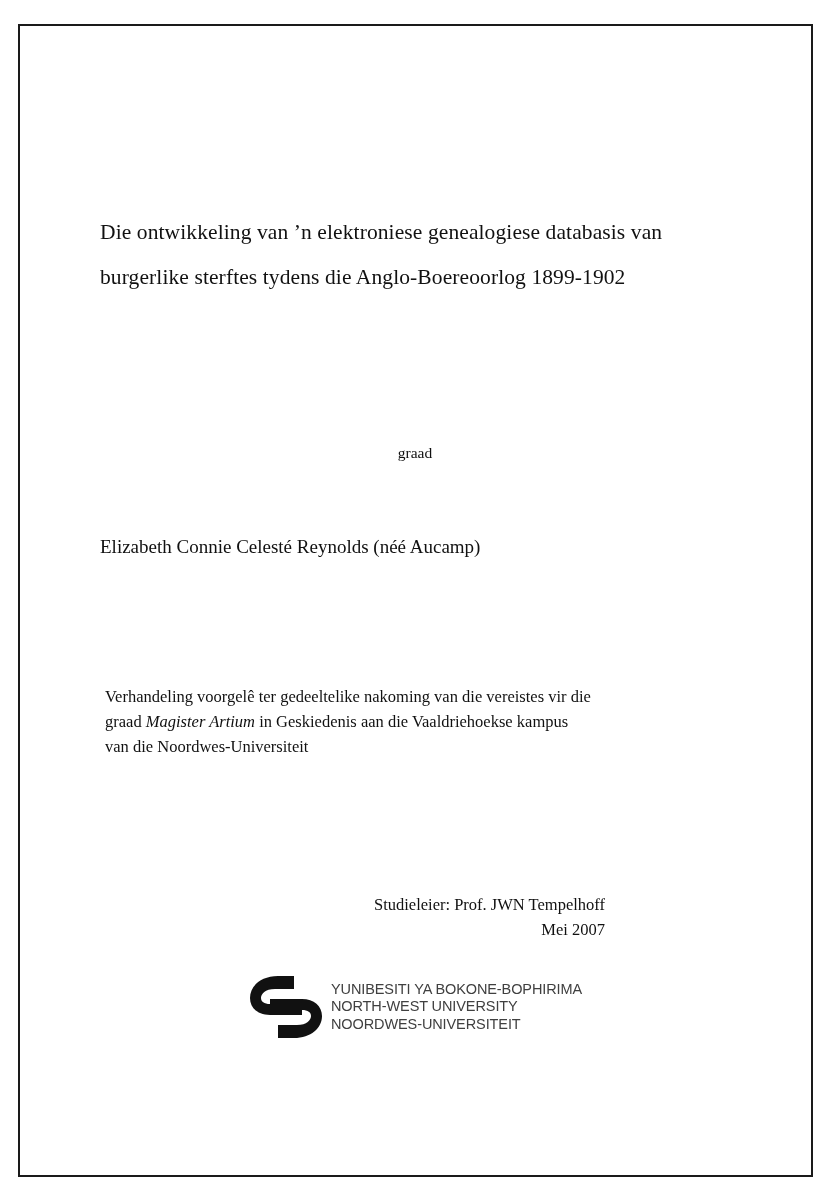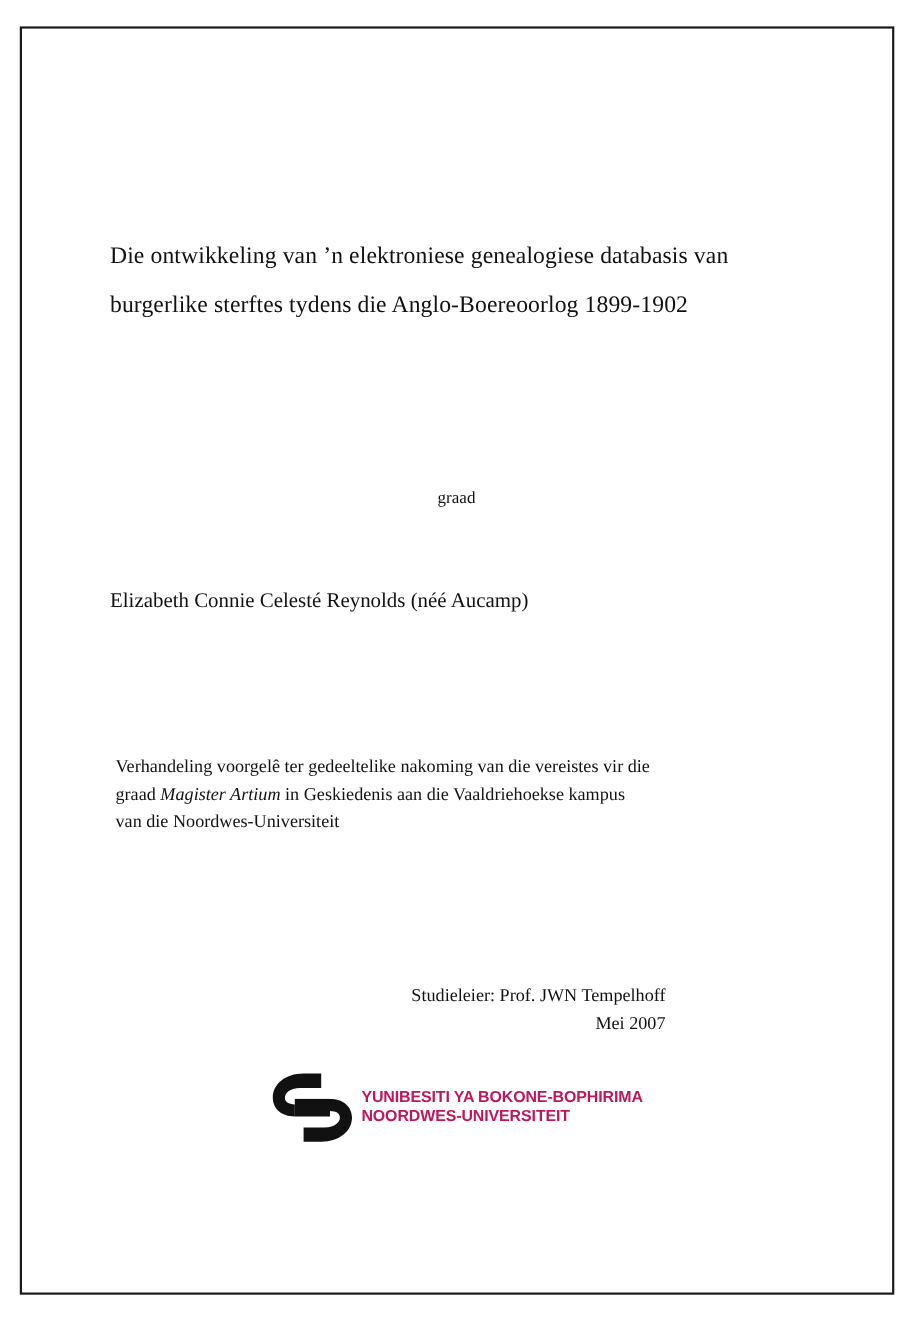--- a/index.html
+++ b/index.html
@@ -102,22 +102,22 @@
     width: 76px;
     height: 66px;
     margin-right: 7px;
     flex: 0 0 auto;
   }
   .logo-text {
     font-family: "Liberation Sans", sans-serif;
     font-size: 14.5px;
     line-height: 17.5px;
     letter-spacing: -0.1px;
-    font-weight: 700;
-    color: #be185d;
+    font-weight: 400;
+    color: #404040;
     white-space: nowrap;
   }
 </style>
 </head>
 <body>
 
 <div class="page">
   <div class="page-border"></div>
 
   <div class="content">
@@ -145,18 +145,19 @@
     </div>
 
     <div class="logo-block">
       <svg class="logo-mark" viewBox="0 0 76 66" aria-hidden="true">
         <path d="M30 2 C13 2 2 12 2 24 C2 34 10 41 22 41 L22 30 C16 30 13 27.5 13 24 C13 20 17 15 27 15 L46 15 L46 2 Z" fill="#111111"></path>
         <path d="M46 64 C63 64 74 54 74 42 C74 32 66 25 54 25 L54 36 C60 36 63 38.5 63 42 C63 46 59 51 49 51 L30 51 L30 64 Z" fill="#111111"></path>
         <rect x="22" y="25" width="32" height="16" fill="#111111"></rect>
       </svg>
       <div class="logo-text">
         <div>YUNIBESITI YA BOKONE-BOPHIRIMA</div>
+        <div>NORTH-WEST UNIVERSITY</div>
         <div>NOORDWES-UNIVERSITEIT</div>
       </div>
     </div>
 
   </div>
 </div>
 
 </body></html>

